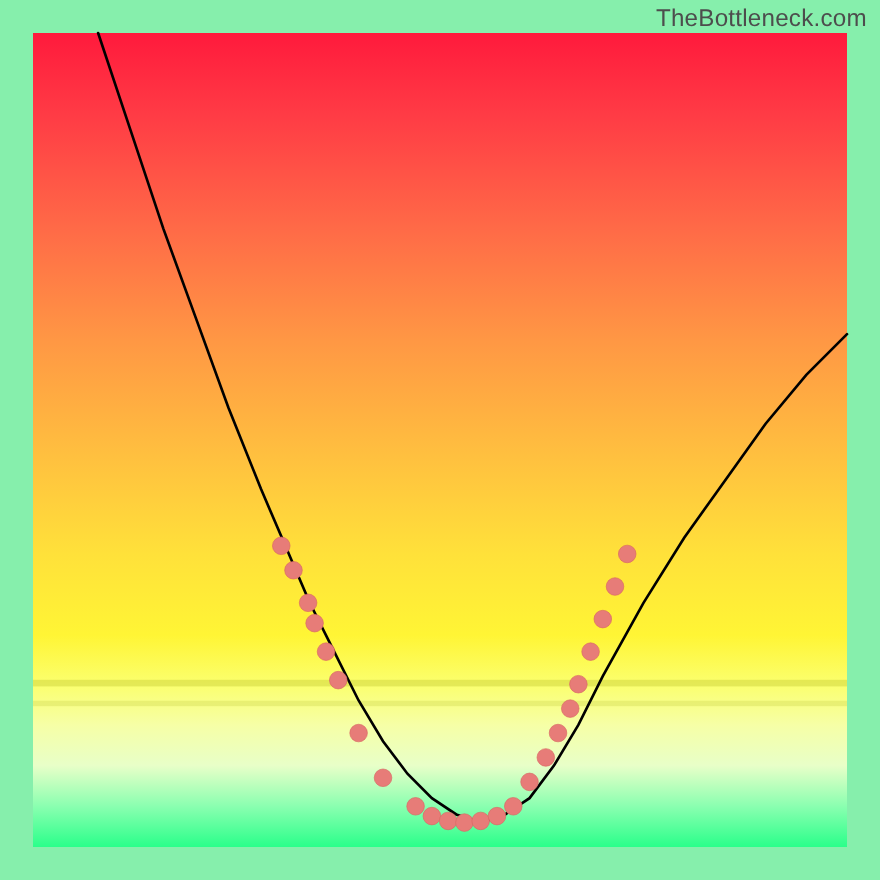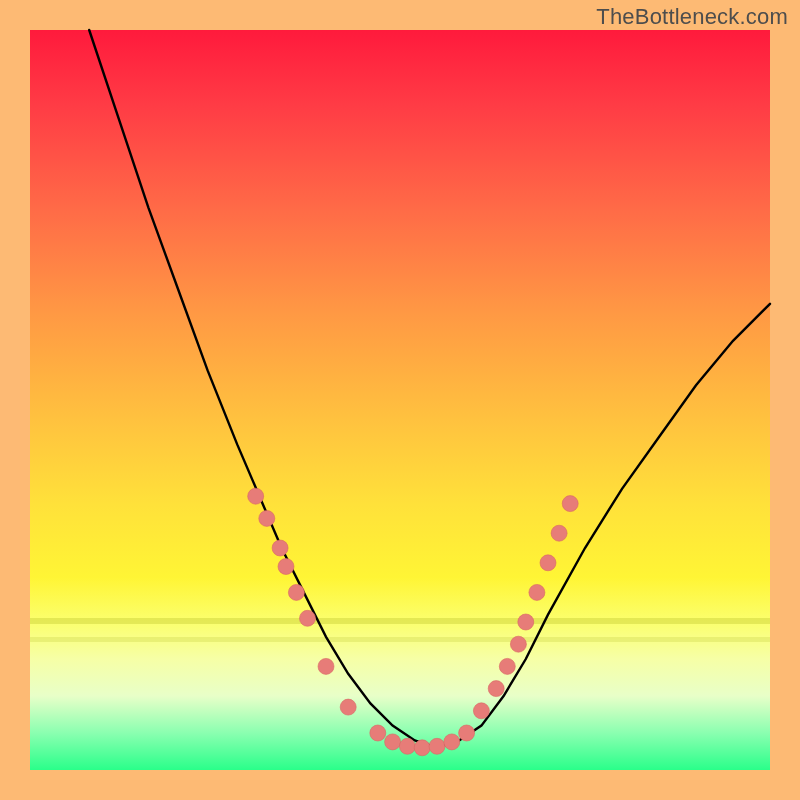--- a/index.html
+++ b/index.html
@@ -8,21 +8,21 @@
     width: 800px;
     height: 800px;
     overflow: hidden;
     font-family: Arial, Helvetica, sans-serif;
     background: #000;
   }
   .frame {
     position: relative;
     width: 800px;
     height: 800px;
-    background: #fdba74;
+    background: #86efac;
   }
   .plot-area {
     position: absolute;
     left: 30px;
     top: 30px;
     width: 740px;
     height: 740px;
     
     background: linear-gradient(
       to bottom,

